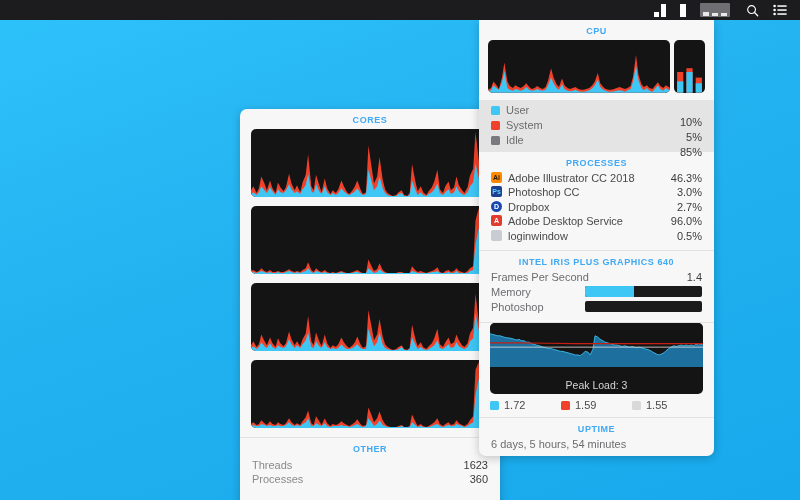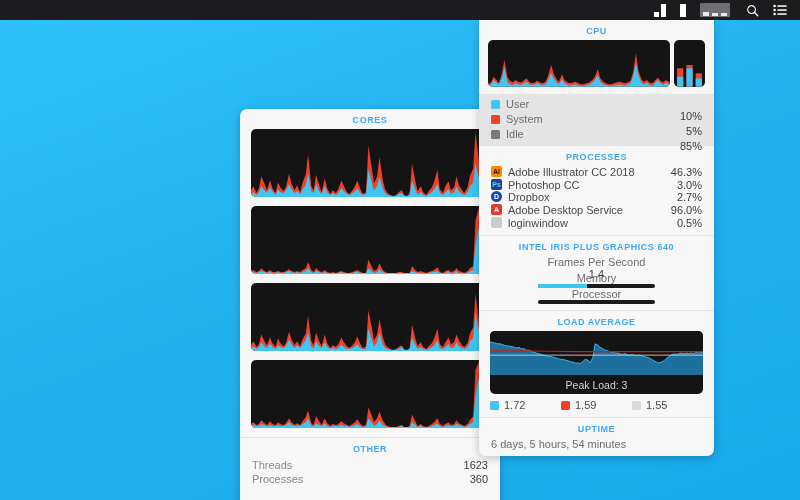--- a/index.html
+++ b/index.html
@@ -103,22 +103,22 @@
   .proc-icon {
     width: 11px; height: 11px; border-radius: 2px;
     margin-right: 6px; flex: 0 0 auto; position: relative;
     display: flex; align-items: center; justify-content: center;
     font-size: 7px; color: #fff; font-weight: bold;
   }
   .proc-name { color: #4a4a4c; flex: 1; white-space: nowrap; overflow: hidden; }
   .proc-val { color: #3c3c3e; }
   
   .gpu-row {
-    display: flex; align-items: center;
-    font-size: 11px; padding: 0 12px; height: 16px; flex-direction: column;
+    display: flex; align-items: flex-start;
+    font-size: 11px; padding: 0 12px; height: 16px;
   }
   .gpu-label { color: #6d6d70; flex: 1; }
   .gpu-val { color: #3c3c3e; }
   .meter {
     width: 117px; height: 11px; background: #1b1b1b;
     border-radius: 2px; overflow: hidden;
   }
   .meter i { display: block; height: 100%; background: #3ec6f5; }
   
   .load-graph { margin: 0 11px; height: 76px; border-radius: 5px; overflow: hidden; background: #141414; position: relative; }
@@ -295,29 +295,28 @@
     <span class="gpu-label">Frames Per Second</span>
     <span class="gpu-val">1.4</span>
   </div>
   <div class="gpu-row">
     <span class="gpu-label">Memory</span>
     <span class="meter">
         <i id="mem-fill" style="width: 42%; background: rgb(62, 198, 245);"></i>
       </span>
   </div>
   <div class="gpu-row">
-    <span class="gpu-label">Processor</span>
+    <span class="gpu-label">Photoshop</span>
     <span class="meter">
         <i id="proc-fill" style="width: 0%; background: rgb(62, 198, 245);"></i>
       </span>
   </div>
 
   <div class="divider" style="margin-top:6px"></div>
 
-  <div class="section-title">LOAD AVERAGE</div>
   <div class="load-graph">
     <svg viewBox="0 0 300 76" preserveAspectRatio="none">
       <rect x="0" y="0" width="300" height="76" fill="#141414"></rect>
       <polygon fill="#1d6f9e" points="0,15 3,16 7,17 10,18 14,18 17,19 20,20 24,21 27,21 31,22 34,23 38,24 41,23 44,25 48,25 51,27 55,27 58,29 62,30 65,31 69,32 72,33 75,34 79,35 82,36 86,36 89,37 93,38 96,39 100,40 103,40 106,41 110,42 113,43 117,44 120,45 124,45 127,46 131,43 134,40 138,41 141,45 145,37 148,18 152,20 155,23 159,25 162,27 166,28 169,29 172,30 176,31 179,31 183,32 186,33 190,32 193,33 197,34 200,33 203,34 207,35 210,34 214,35 217,36 221,37 224,38 228,40 231,42 235,44 238,45 241,44 245,42 248,39 252,36 255,34 259,32 262,33 266,32 269,31 273,32 276,31 280,32 283,31 287,32 290,30 294,31 297,30 300,31 300,62 0,62"></polygon>
       <polyline fill="none" stroke="#3ec6f5" stroke-width="1.2" points="0,15 3,16 7,17 10,18 14,18 17,19 20,20 24,21 27,21 31,22 34,23 38,24 41,23 44,25 48,25 51,27 55,27 58,29 62,30 65,31 69,32 72,33 75,34 79,35 82,36 86,36 89,37 93,38 96,39 100,40 103,40 106,41 110,42 113,43 117,44 120,45 124,45 127,46 131,43 134,40 138,41 141,45 145,37 148,18 152,20 155,23 159,25 162,27 166,28 169,29 172,30 176,31 179,31 183,32 186,33 190,32 193,33 197,34 200,33 203,34 207,35 210,34 214,35 217,36 221,37 224,38 228,40 231,42 235,44 238,45 241,44 245,42 248,39 252,36 255,34 259,32 262,33 266,32 269,31 273,32 276,31 280,32 283,31 287,32 290,30 294,31 297,30 300,31"></polyline>
       <polyline fill="none" stroke="#c81f11" stroke-width="1.6" points="0,28 40,28 80,28.5 120,29 160,29 200,29 240,29 300,29"></polyline>
       <polyline fill="none" stroke="#d9d9d9" stroke-width="1.2" points="0,34 60,34 120,34 180,34 240,34 300,34"></polyline>
       <rect x="0" y="62" width="300" height="14" fill="#141414"></rect>
     </svg>
     <div class="peak-load">Peak Load: 3</div>

